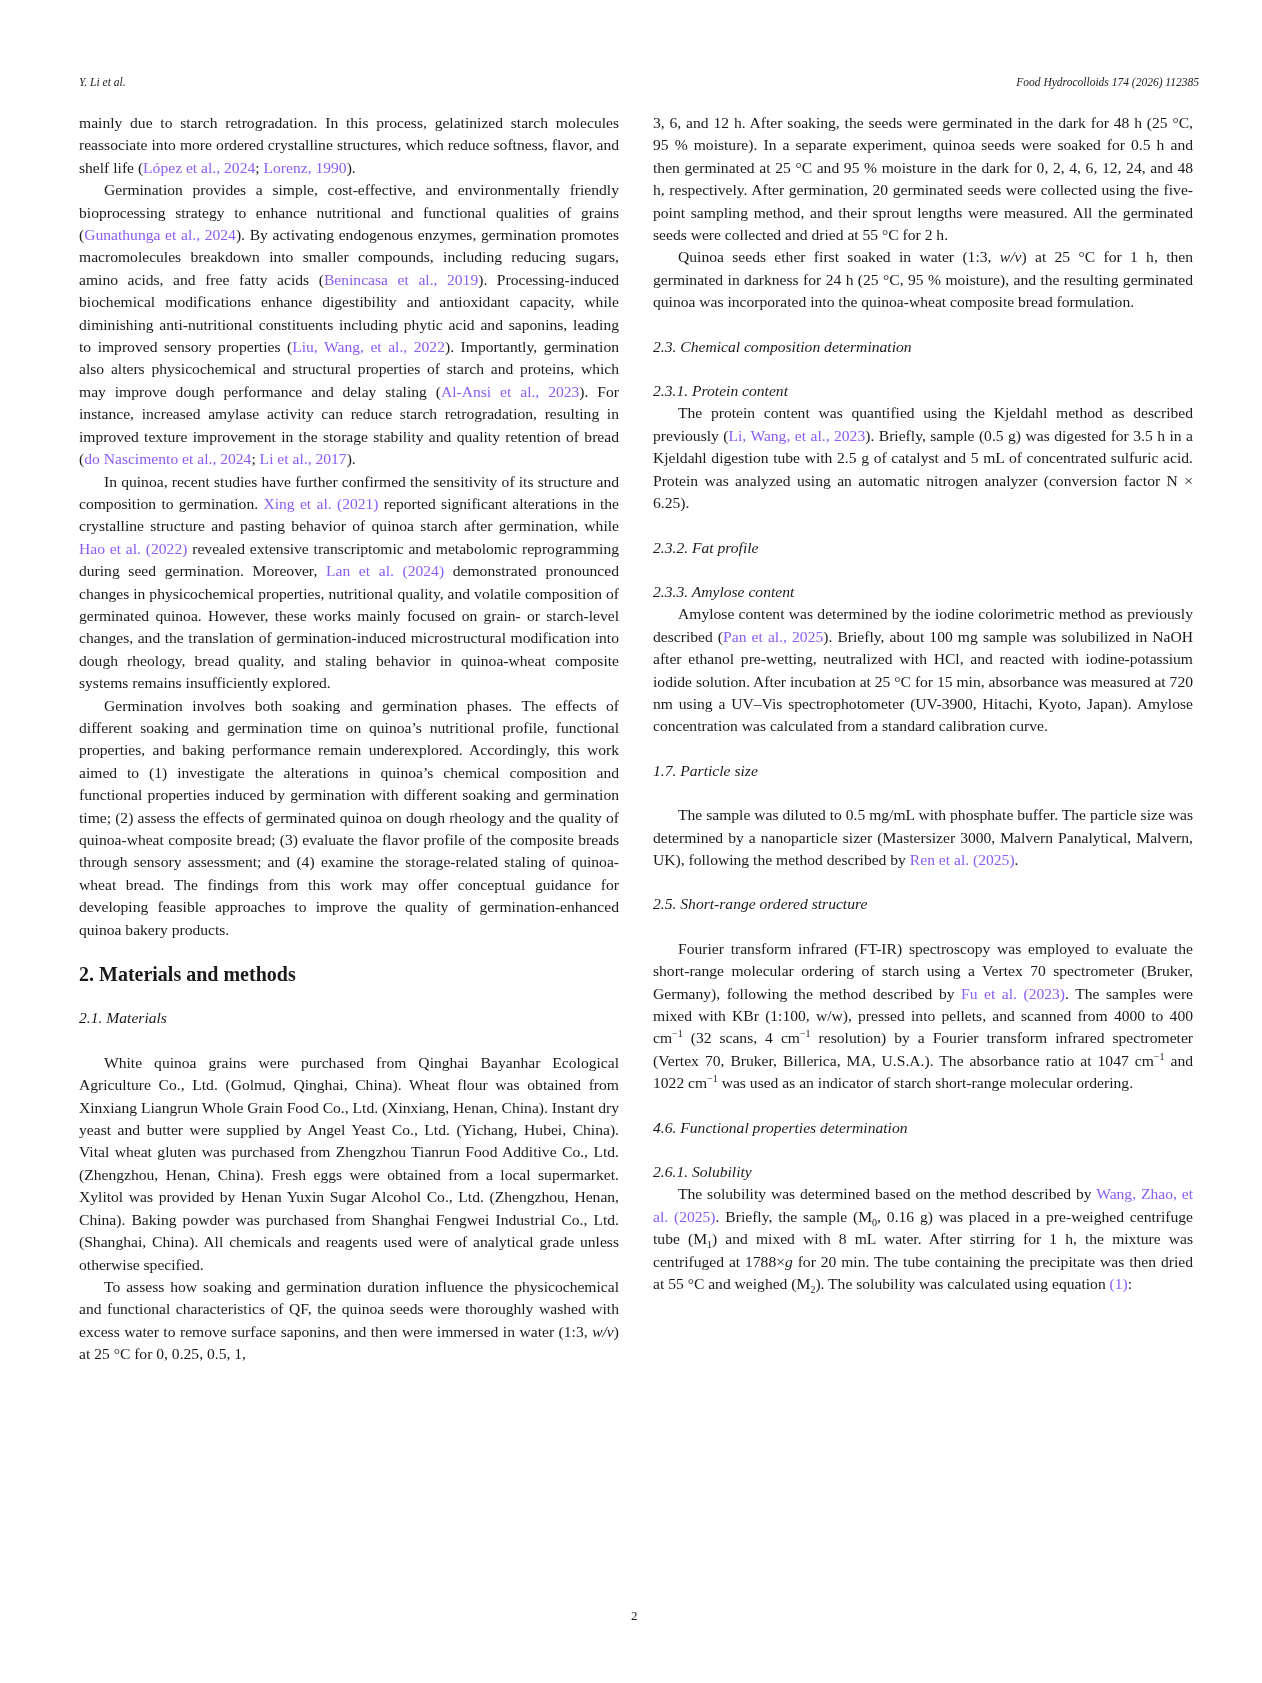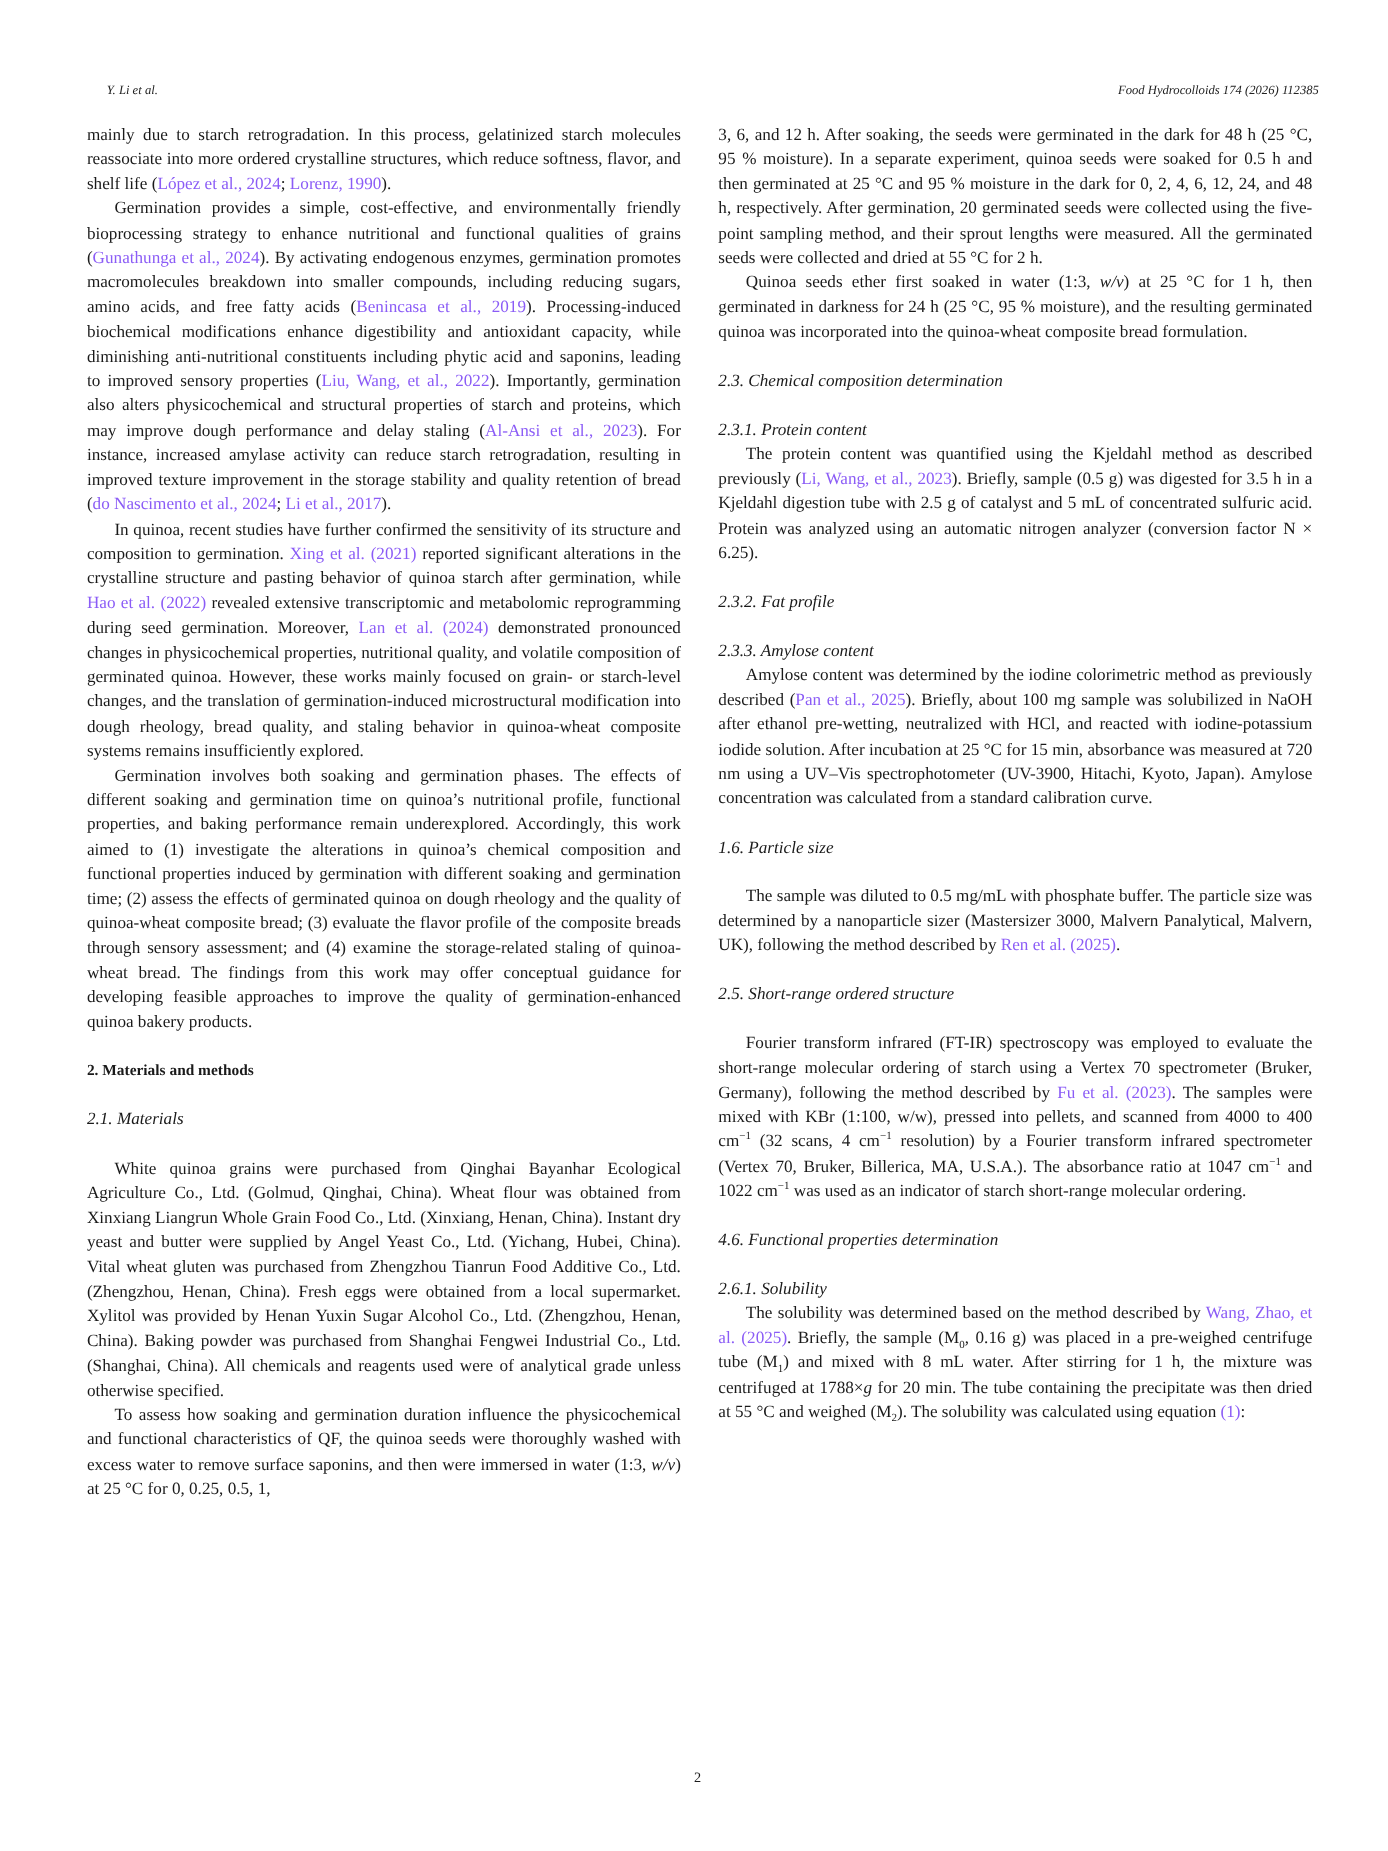--- a/index.html
+++ b/index.html
@@ -1,27 +1,27 @@
 <!DOCTYPE html>
 <html><head>
 <meta charset="utf-8">
 <style>
   html, body { margin: 0; padding: 0; background: #ffffff; }
   body { width: 1262px; height: 1683px; position: relative; overflow: hidden;
          font-family: "Liberation Serif", "DejaVu Serif", serif; color: #1a1a1a; }
   .running-head { position: absolute; top: 76px; font-size: 11.5px; font-style: italic; color: #222; }
-  .rh-left { left: 97px; }
+  .rh-left { left: 79px; }
   .rh-right { right: 63px; margin-left: 13px; }
   .col { position: absolute; top: 112px; width: 540px; font-size: 15.6px; line-height: 22.4px; text-align: justify; }
   .col-left { left: 79px; }
   .col-right { left: 653px; }
   p { margin: 0; hyphens: manual; }
   p.indent { text-indent: 25px; }
   a.cite { color: #8b5cf6; text-decoration: none; }
-  .sec-h { font-weight: bold; font-size: 14px; margin: 22px 0 22px 0; }
+  .sec-h { font-weight: bold; font-size: 20px; margin: 22px 0 22px 0; }
   .sub-h { font-style: italic; margin: 22px 0 22px 0; }
   .subsub-h { font-style: italic; margin: 22px 0 0 0; }
   sup { font-size: 10px; line-height: 0; }
   sub { font-size: 10px; line-height: 0; }
   .page-num { position: absolute; top: 1608px; left: 631px; font-size: 13px; }
 </style>
 </head>
 <body>
 
 <div class="running-head rh-left">Y. Li et al.</div>
@@ -49,21 +49,21 @@
 
   <div class="sub-h">2.3.  Chemical composition determination</div>
   <div class="subsub-h" style="margin-top:0">2.3.1.  Protein content</div>
   <p class="indent"><span>The protein content was quantified using the Kjeldahl method as described previously (</span><a class="cite" href="#">Li, Wang, et al., 2023</a><span>). Briefly, sample (0.5 g) was digested for 3.5 h in a Kjeldahl digestion tube with 2.5 g of catalyst and 5 mL of concentrated sulfuric acid. Protein was analyzed using an automatic nitrogen analyzer (conversion factor N × 6.25).</span></p>
 
   <div class="subsub-h">2.3.2.  Fat profile</div>
 
   <div class="subsub-h">2.3.3.  Amylose content</div>
   <p class="indent"><span>Amylose content was determined by the iodine colorimetric method as previously described (</span><a class="cite" href="#">Pan et al., 2025</a><span>). Briefly, about 100 mg sample was solubilized in NaOH after ethanol pre-wetting, neutralized with HCl, and reacted with iodine-potassium iodide solution. After incuba­tion at 25 °C for 15 min, absorbance was measured at 720 nm using a UV–Vis spectrophotometer (UV-3900, Hitachi, Kyoto, Japan). Amylose concentration was calculated from a standard calibration curve.</span></p>
 
-  <div class="sub-h">1.6.  Particle size</div>
+  <div class="sub-h">1.7.  Particle size</div>
   <p class="indent"><span>The sample was diluted to 0.5 mg/mL with phosphate buffer. The particle size was determined by a nanoparticle sizer (Mastersizer 3000, Malvern Panalytical, Malvern, UK), following the method described by </span><a class="cite" href="#">Ren et al. (2025)</a><span>.</span></p>
 
   <div class="sub-h">2.5.  Short-range ordered structure</div>
   <p class="indent"><span>Fourier transform infrared (FT-IR) spectroscopy was employed to evaluate the short-range molecular ordering of starch using a Vertex 70 spectrometer (Bruker, Germany), following the method described by </span><a class="cite" href="#">Fu et al. (2023)</a><span>. The samples were mixed with KBr (1:100, w/w), pressed into pellets, and scanned from 4000 to 400 cm</span><sup>−1</sup><span> (32 scans, 4 cm</span><sup>−1</sup><span> resolution) by a Fourier transform infrared spectrometer (Vertex 70, Bruker, Billerica, MA, U.S.A.). The absorbance ratio at 1047 cm</span><sup>−1</sup><span> and 1022 cm</span><sup>−1</sup><span> was used as an indicator of starch short-range molecular ordering.</span></p>
 
   <div class="sub-h">4.6.  Functional properties determination</div>
   <div class="subsub-h" style="margin-top:0">2.6.1.  Solubility</div>
   <p class="indent"><span>The solubility was determined based on the method described by </span><a class="cite" href="#">Wang, Zhao, et al. (2025)</a><span>. Briefly, the sample (M</span><sub>0</sub><span>, 0.16 g) was placed in a pre-weighed centrifuge tube (M</span><sub>1</sub><span>) and mixed with 8 mL water. After stirring for 1 h, the mixture was centrifuged at 1788×</span><i>g</i><span> for 20 min. The tube containing the precipitate was then dried at 55 °C and weighed (M</span><sub>2</sub><span>). The solubility was calculated using equation </span><a class="cite" href="#">(1)</a><span>:</span></p>
 </div>
 

